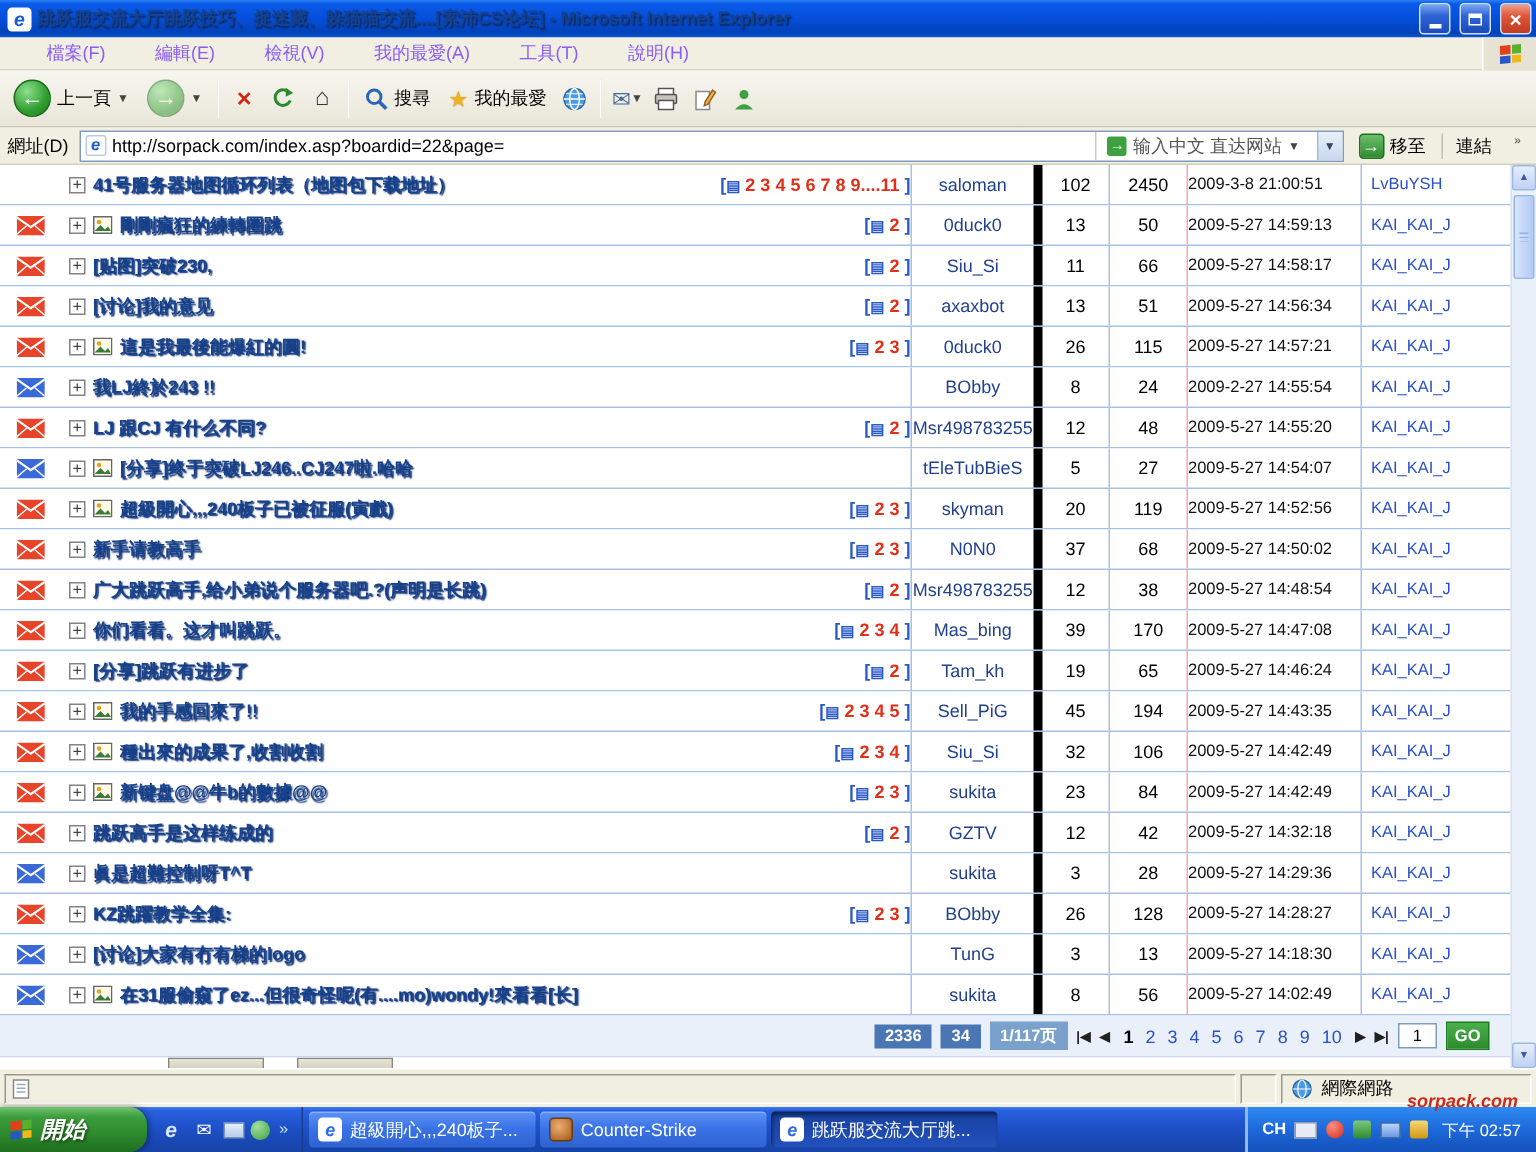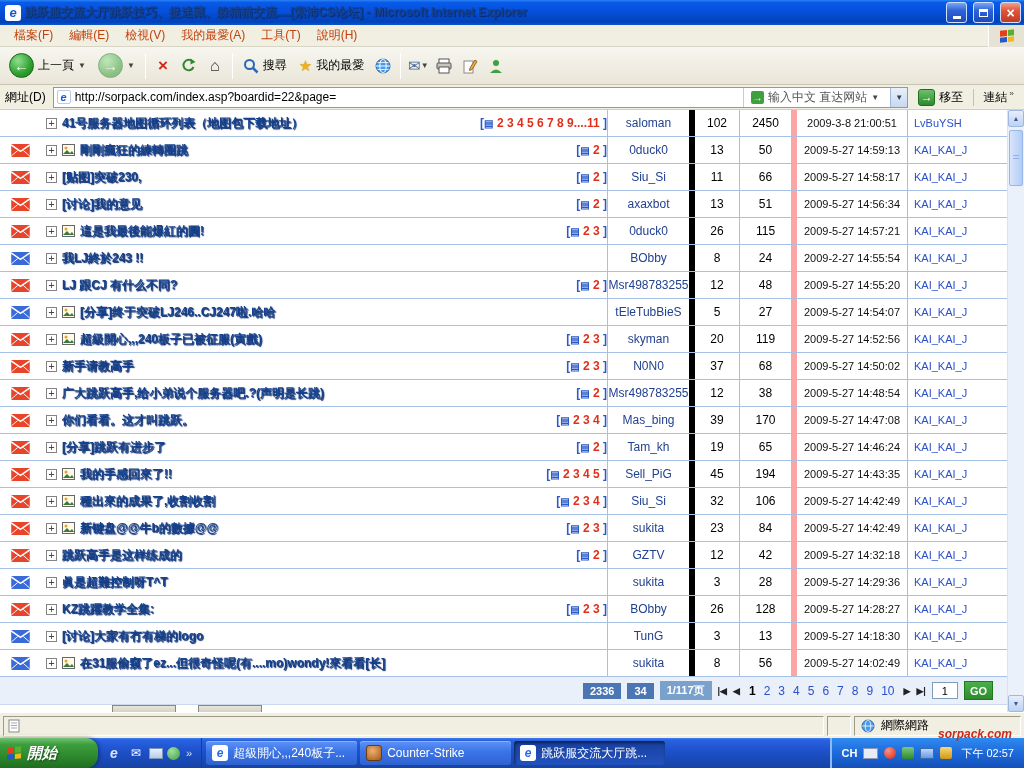--- a/index.html
+++ b/index.html
@@ -15,21 +15,21 @@
     white-space:nowrap; overflow:hidden; }
   .tb-btn { width:21px; height:21px; margin-left:2px; border-radius:3px; border:1px solid #cfe0ff; flex:none;
     display:flex; align-items:center; justify-content:center; color:#fff; font-weight:bold; font-size:14px;
     background:linear-gradient(180deg,#7ba6f0,#2E63D8 40%,#1C4AB8); }
   .tb-btn.close { background:linear-gradient(180deg,#f0a088,#e0563a 40%,#c23a20); }
   .glyph-min { width:8px; height:3px; background:#fff; margin-top:9px; }
   .glyph-max { width:9px; height:8px; border:1px solid #fff; border-top:3px solid #fff; }
 
   
   .menubar { height:22px; background:#F1EFE2; border-bottom:1px solid #d8d5c4; display:flex; align-items:center; padding-left:6px; }
-  .menu-item { font-size:12px; padding:8px 8px; color:#c2410c; }
+  .menu-item { font-size:12px; padding:8px 8px; color:#8b5cf6;margin-left:17px; }
   .winlogo { margin-left:auto; width:36px; height:22px; background:#E6E3D4; border-left:1px solid #fff;
     display:flex; align-items:center; justify-content:center; }
   .flag { width:14px; height:12px; display:grid; grid-template-columns:1fr 1fr; grid-template-rows:1fr 1fr; gap:1px; transform:skewY(-6deg); }
   .flag i:nth-child(1){background:#E0401A}.flag i:nth-child(2){background:#58B030}
   .flag i:nth-child(3){background:#2858C8}.flag i:nth-child(4){background:#F0B818}
 
   
   .toolbar { height:38px; background:linear-gradient(180deg,#F7F6EF,#E9E6D8); border-bottom:1px solid #c8c5b5;
     display:flex; align-items:center; padding:0 4px; gap:2px; }
   .tbtn { display:flex; align-items:center; gap:4px; padding:2px 5px; border-radius:3px; font-size:12px; color:#000; }
@@ -51,21 +51,21 @@
   .addr-ie { width:14px; height:14px; background:#fff; border:1px solid #b9cbe2; border-radius:2px; color:#1a5ad0;
     font-weight:bold; font-style:italic; font-size:11px; line-height:12px; text-align:center; flex:none; }
   .addr-url { flex:1; color:#000; white-space:nowrap; overflow:hidden; }
   .cnnic { display:flex; align-items:center; gap:4px; color:#555; padding:0 7px; border-left:1px solid #ccc; height:100%; flex:none; }
   .cnnic-ic { width:13px; height:13px; background:#3FA03F; border-radius:2px; color:#fff; font-size:10px; line-height:13px; text-align:center; }
   .addr-drop { width:17px; height:100%; background:linear-gradient(#E8F0FA,#C8D8F0); border-left:1px solid #A0B8D8;
     display:flex; align-items:center; justify-content:center; color:#345; font-size:8px; flex:none; }
   .go-btn { display:flex; align-items:center; gap:4px; padding:1px 5px; flex:none; }
   .go-ic { width:17px; height:17px; background:linear-gradient(#6cc06c,#2E8A2E); border:1px solid #1E6E1E; border-radius:3px;
     color:#fff; font-weight:bold; font-size:12px; line-height:15px; text-align:center; }
-  .links { display:flex; align-items:flex-start; gap:2px; padding:0 7px 0 9px; border-left:1px solid #c4c1b0; flex:none;font-family:Liberation Mono, monospace; }
+  .links { display:flex; align-items:flex-start; gap:15px; padding:0 7px 0 9px; border-left:1px solid #c4c1b0; flex:none; }
 
   
   .content { position:relative; height:602px; background:#fff; display:flex; }
   .table-area { width:1007px; display:flex; flex-direction:column; }
   .trow { height:27px; flex:none; display:flex; align-items:stretch; border-bottom:1px solid #A5C2E6; font-size:12px; background:#fff; }
   .trow > div { display:flex; align-items:center; }
   .c-env { width:40px; justify-content:center; }
   .env { width:19px; height:13px; color:#E8442A; display:block; }
   .env.blue { color:#3A6AD8; } .env.none { visibility:hidden; }
   .env svg { display:block; }
@@ -74,21 +74,21 @@
     line-height:9px; text-align:center; flex:none; font-family:"DejaVu Sans Mono",monospace; }
   .attach { flex:none; line-height:0; }
   .title-text { color:#16418C; text-decoration:none; }
   .pages { color:#2A5AC8; font-weight:bold; text-decoration:none; }
   .pg-ic { font-size:10px; }
   .pg-nums { color:#E0301A; }
   .c-author { width:82px; border-left:1px solid #A5C2E6; justify-content:center; }
   .author { color:#22418F; text-decoration:none; }
   .c-replies { width:50px; border-left:6px solid #000000; justify-content:center; color:#000; }
   .c-views { width:52px; border-left:1px solid #A5C2E6; justify-content:center; color:#000; }
-  .c-date { width:116px; border-left:6px solid #fca5a5; justify-content:center; font-size:11px; color:#111; }
+  .c-date { width:116px; border-left:1px solid #fca5a5; justify-content:flex-start; font-size:11px; color:#111; }
   .c-last { width:100px; border-left:1px solid #A5C2E6; padding-left:6px; }
   .last { color:#2A50C8; font-size:11px; text-decoration:none; }
 
   
   .pagerow { height:28px; flex:none; background:#E9F0F9; border-bottom:1px solid #c9d8ec; display:flex; align-items:center;
     justify-content:flex-end; gap:6px; padding-right:14px; font-size:12px; }
   .badge { background:#4A76B4; color:#fff; font-weight:bold; padding:2px 7px; font-size:11px; }
   .badge.info { background:#7AA0CC; }
   .pnav { color:#222; font-size:9px; font-weight:bold; cursor:default; }
   .pages-wrap { display:inline-flex; gap:2px; }

